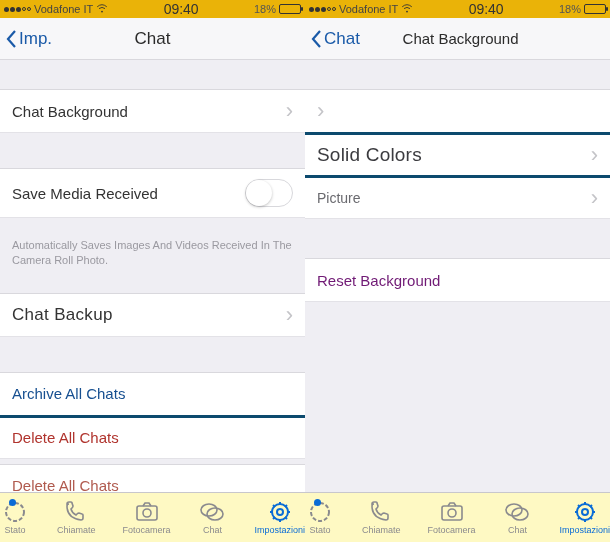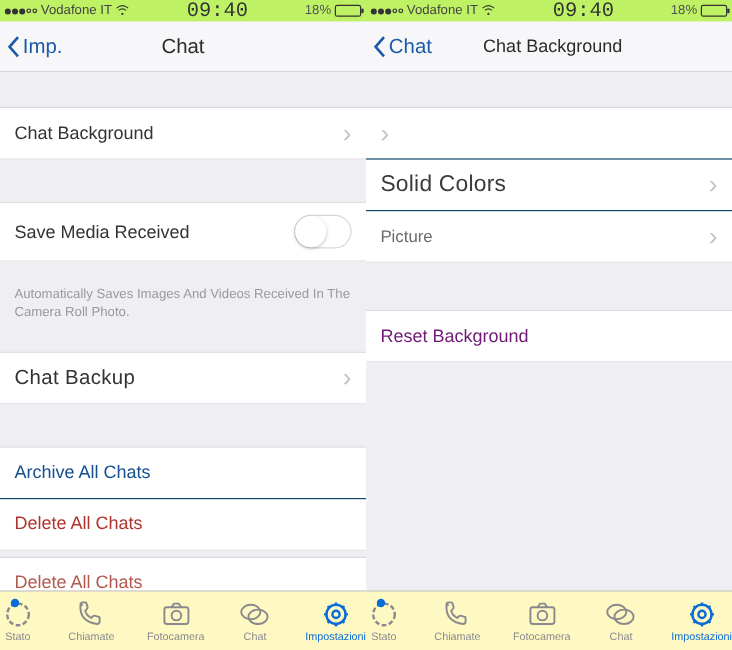--- a/index.html
+++ b/index.html
@@ -15,36 +15,36 @@
       width: 305px;
       height: 542px;
       background: #efeef3;
       display: flex;
       flex-direction: column;
       position: relative;
     }
     
     .status-bar {
       height: 18px;
-      background: #bef264;
+      background: #eab308;
       display: flex;
       align-items: center;
       justify-content: space-between;
       font-size: 11px;
       padding: 0 4px;
       color: #333;
     }
     .status-left { display: flex; align-items: center; gap: 3px; }
     .status-right { display: flex; align-items: center; gap: 3px; }
     .signal-dots { display:flex; gap:1px; align-items:center;}
     .dot { width:5px; height:5px; border-radius:50%; background:#333; }
     .dot.empty { background:transparent; border:1px solid #333; width:4px; height:4px;}
     .carrier { font-size:11px; color:#444;}
     .wifi-icon svg { width:12px; height:10px; }
-    .time { font-size:17px; font-weight:500;font-family:Liberation Mono, monospace; }
+    .time { font-size:14px; font-weight:500; }
     .battery-pct { font-size:11px; color:#555;}
     .battery-icon { width:22px; height:10px; border:1px solid #333; border-radius:2px; position:relative; }
     .battery-icon::after { content:""; position:absolute; right:-3px; top:2px; width:2px; height:4px; background:#333; border-radius:1px;}
     .battery-fill { height:100%; background:#f9c43a; width:18%; }
     
     .nav-bar {
       height: 42px;
       background: #f7f7f9;
       border-bottom: 1px solid #d9d8dd;
       display: flex;
@@ -74,21 +74,21 @@
     .content { flex: 1; overflow:hidden; }
     .gap { height: 30px; }
     .gap-sm { height: 6px; }
     .row {
       background: #fff;
       height: 44px;
       display: flex;
       align-items: center;
       justify-content: space-between;
       padding: 0 12px;
-      border-top: 1px solid #0c4a6e;
+      border-top: 3px solid #0c4a6e;
       border-bottom: 1px solid #e3e2e7;
       margin-top: -1px;
       font-size: 15px;
       color: #222;
     }
     .row.first { border-top: 1px solid #d9d8dd; }
     .row .label { color:#333; }
     .chevron { color:#c4c4c8; font-size:22px; font-weight:300; line-height:1;}
     .row.toggle-row { height: 50px; }
     .toggle {

